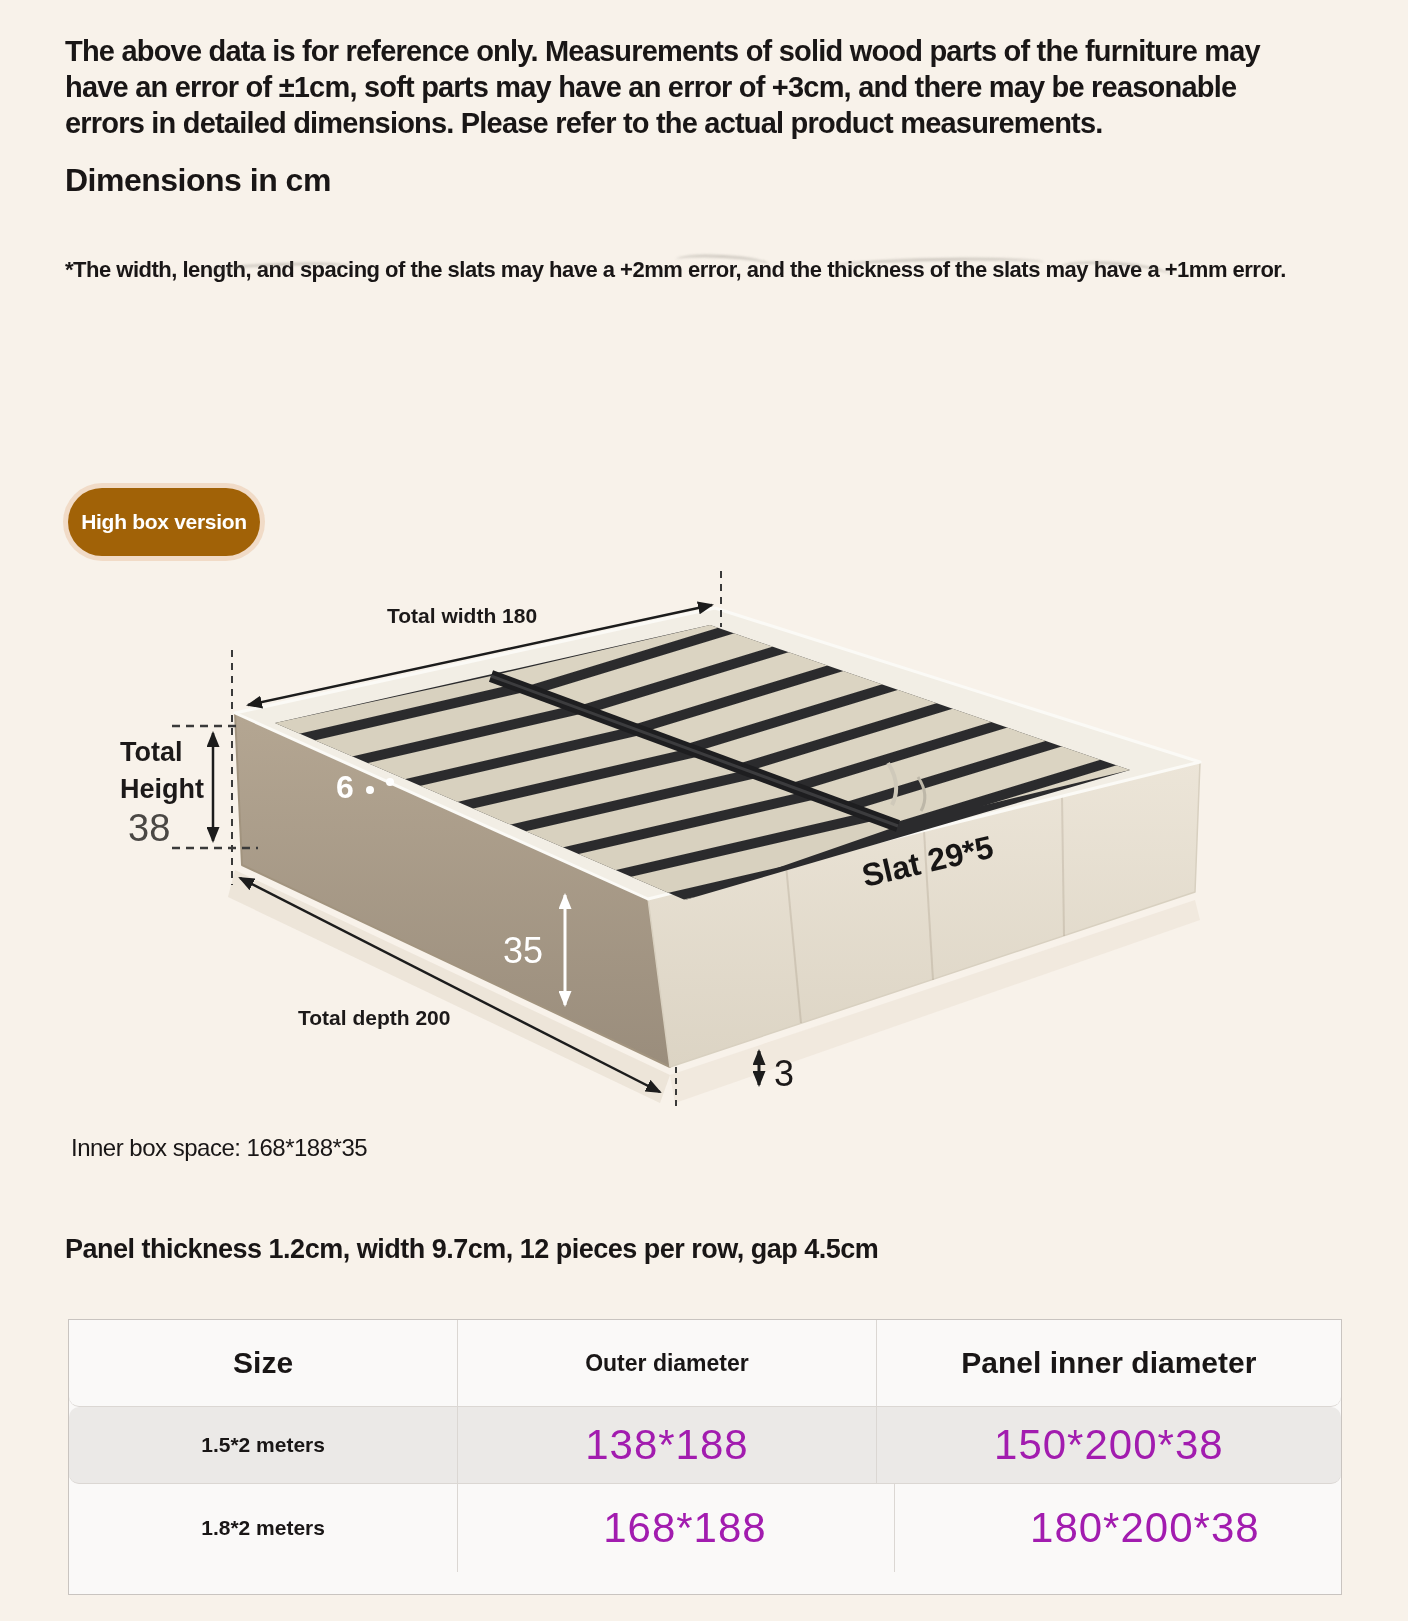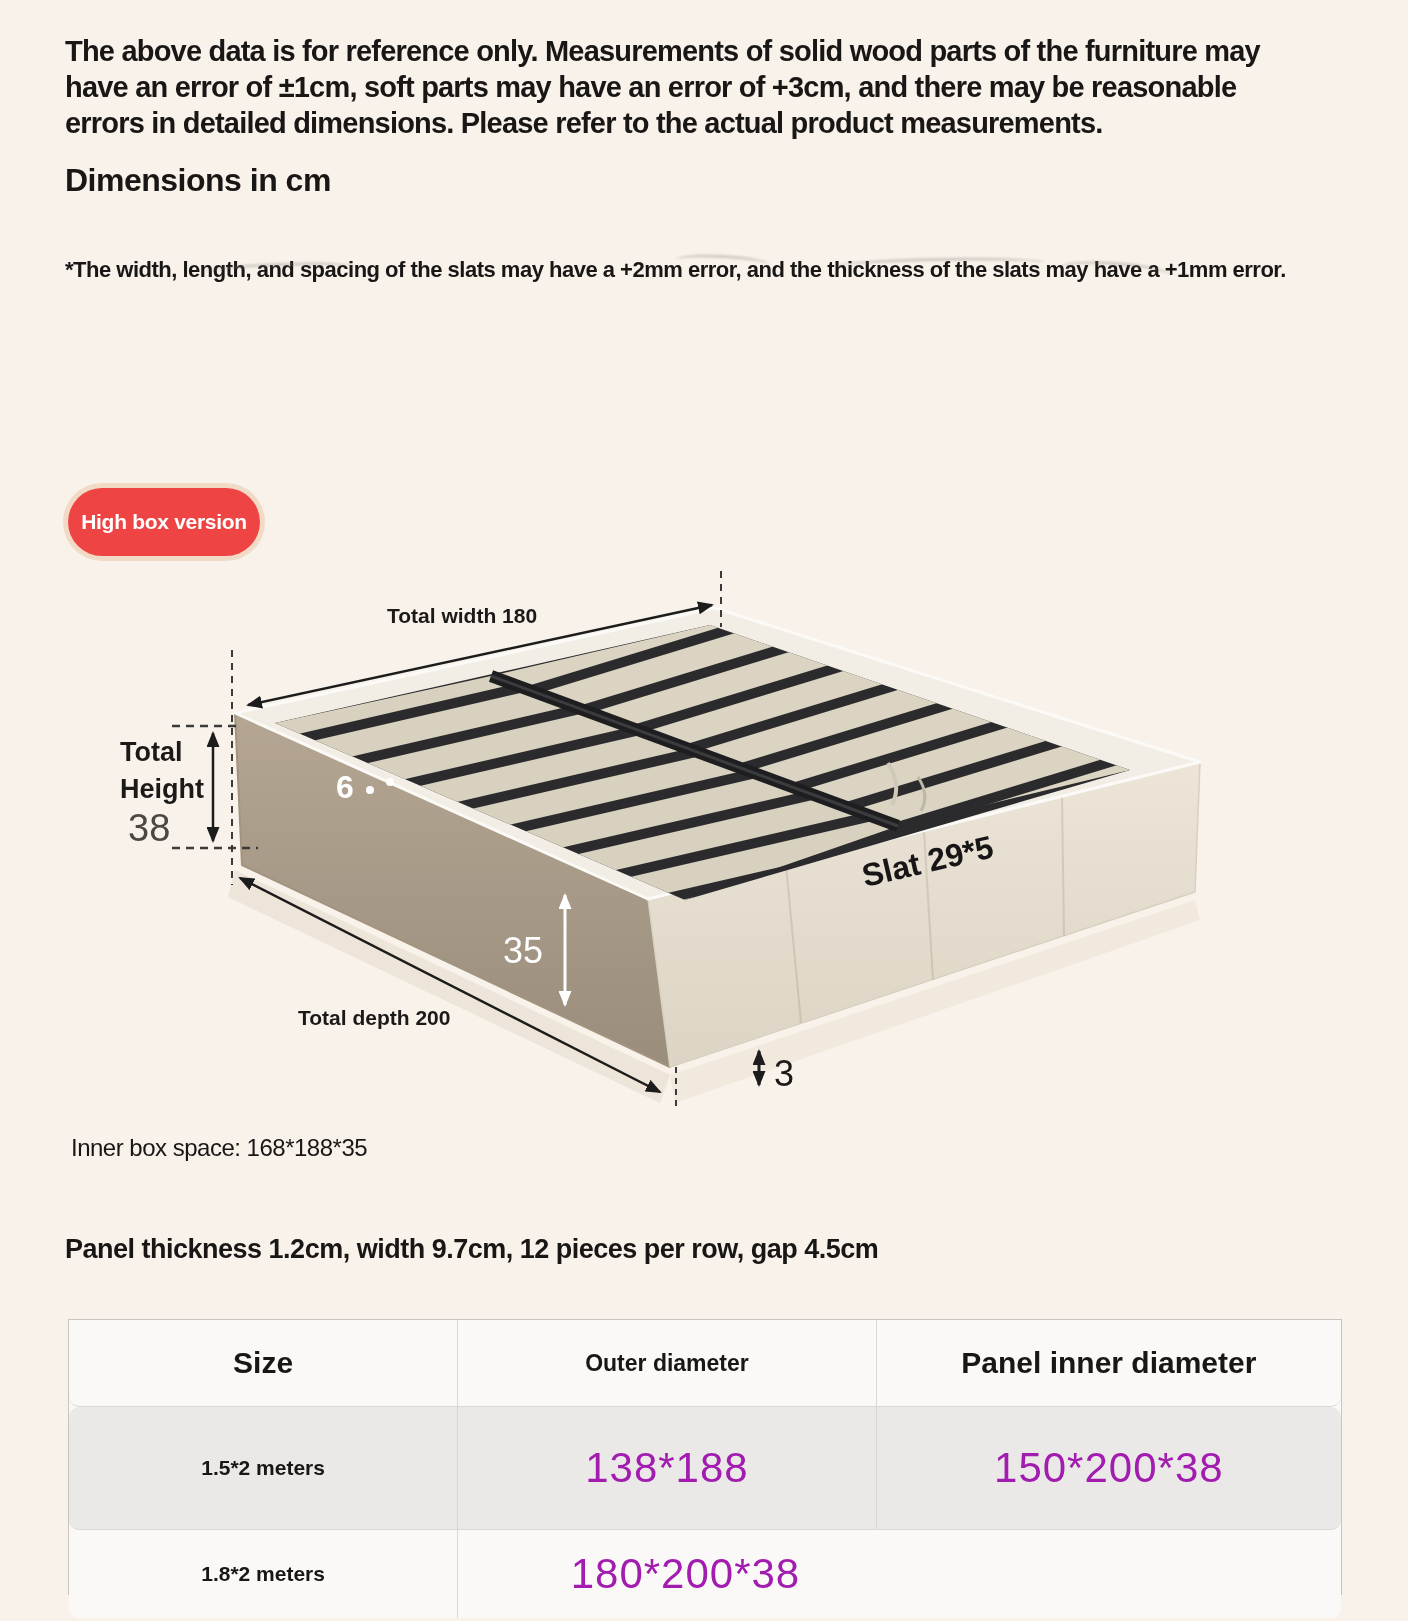--- a/index.html
+++ b/index.html
@@ -13,21 +13,21 @@
   
   .disclaimer{left:65px;top:33px;font-weight:bold;font-size:29px;line-height:36px;letter-spacing:-0.8px;}
   .disclaimer div{white-space:nowrap;}
   .dims-heading{left:65px;top:162px;font-weight:bold;font-size:32px;letter-spacing:-0.5px;}
   .slat-note{left:65px;top:257px;font-weight:bold;font-size:22px;letter-spacing:-0.5px;white-space:nowrap;}
   
   .smudge{border-top:3px solid rgba(125,120,112,0.32);border-radius:60%;filter:blur(1.3px);}
   
   .badge{
     left:68px;top:488px;width:192px;height:68px;border-radius:34px;
-    background:#ef4444;
+    background:#a16207;
     box-shadow:0 0 0 5px rgba(221,160,106,0.28);
     display:flex;align-items:center;justify-content:center;
     color:#fff;font-weight:bold;font-size:21px;letter-spacing:-0.3px;
   }
   
   .bed-svg{left:60px;top:555px;}
   .bed-svg text{font-family:"Liberation Sans", sans-serif;}
   .dim-label{font-size:21px;font-weight:bold;fill:#1c1919;}
   .dim-big{font-size:27px;font-weight:bold;fill:#1c1919;}
   
@@ -40,21 +40,21 @@
   }
   .t-row{display:grid;grid-template-columns:30.6% 32.9% 36.5%;box-sizing:border-box;border-radius:10px;}
   .t-row .cell{
     display:flex;align-items:center;justify-content:center;
     border-right:1px solid #dbd7d3;box-sizing:border-box;
   }
   .t-row .cell:last-child{border-right:none;}
   .t-head{height:87px;background:#faf9f8;border-bottom:1px solid #dbd7d3;}
   .t-head .cell{font-weight:bold;font-size:30px;}
   .t-head .cell.small{font-size:23px;}
-  .t-r1{height:123px;background:#ebe9e7;border-bottom:1px solid #dbd7d3;}
+  .t-r1{height:77px;background:#ebe9e7;border-bottom:1px solid #dbd7d3;}
   .t-r2{height:88px;background:#faf9f8;gap:18px;}
   .size-cell{font-weight:bold;font-size:21px;}
   .val-cell{font-size:42px;font-weight:400;letter-spacing:1px;color:#a21caf;}
 </style>
 </head>
 <body>
 
 <div class="abs disclaimer">
   <div>The above data is for reference only. Measurements of solid wood parts of the furniture may</div>
   <div>have an error of ±1cm, soft parts may have an error of +3cm, and there may be reasonable</div>
@@ -159,15 +159,16 @@
     <div class="cell small">Outer diameter</div>
     <div class="cell">Panel inner diameter</div>
   </div>
   <div class="t-row t-r1">
     <div class="cell size-cell">1.5*2 meters</div>
     <div class="cell val-cell">138*188</div>
     <div class="cell val-cell">150*200*38</div>
   </div>
   <div class="t-row t-r2">
     <div class="cell size-cell">1.8*2 meters</div>
+    <div class="cell val-cell">168*188</div>
     <div class="cell val-cell">180*200*38</div>
   </div>
 </div>
 
 </body></html>

